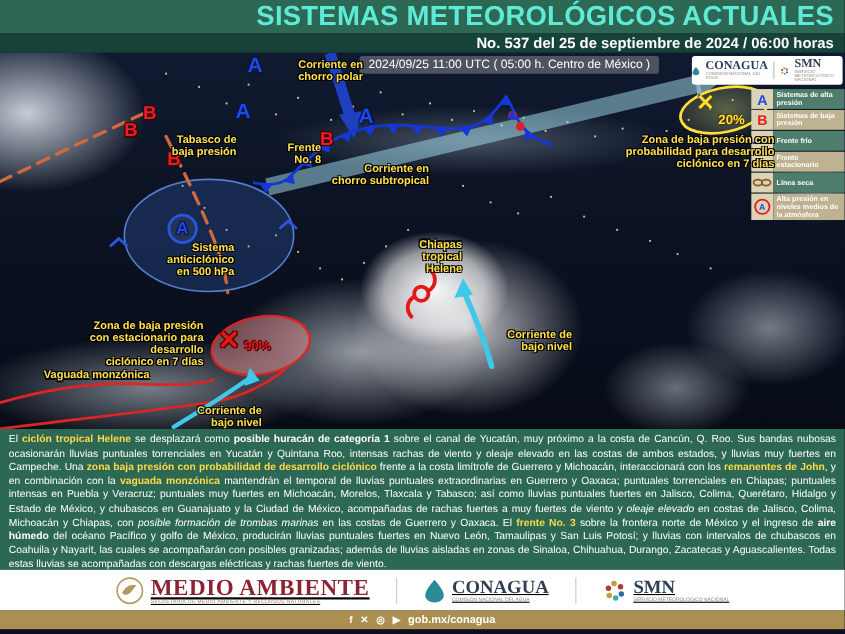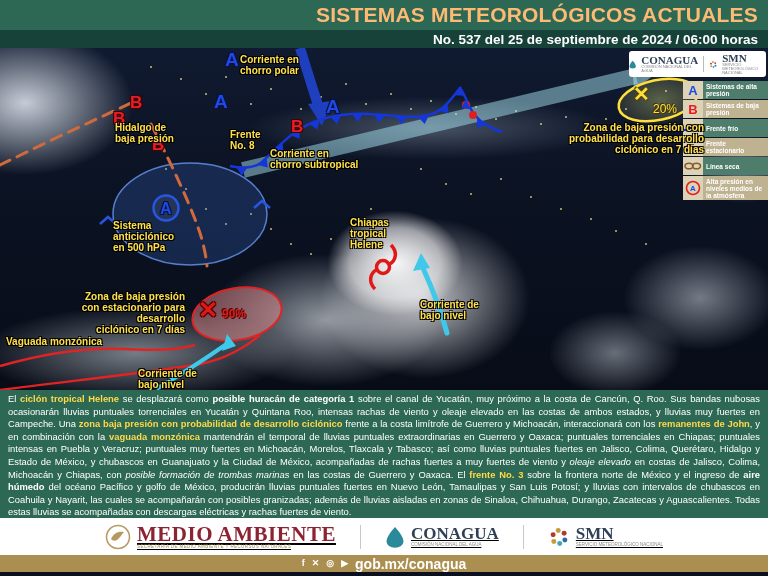--- a/index.html
+++ b/index.html
@@ -1,21 +1,21 @@
 <!DOCTYPE html>
 <html><head>
 <meta charset="utf-8">
 <style>
   html,body{margin:0;padding:0;}
   body{width:768px;height:576px;overflow:hidden;background:#0a101f;
        font-family:"Liberation Sans",sans-serif;position:relative;}
 
   
   .titlebar{height:30px;background:#2D6854;display:flex;align-items:center;justify-content:flex-end;padding-right:10px;box-sizing:border-box;}
-  .titlebar h1{margin:0;color:#fdba74;font-size:21px;font-weight:bold;letter-spacing:.2px;}
+  .titlebar h1{margin:0;color:#5eead4;font-size:25px;font-weight:bold;letter-spacing:.2px;}
   .subbar{height:18px;background:#17423A;display:flex;align-items:center;justify-content:flex-end;padding-right:10px;box-sizing:border-box;}
   .subbar div{color:#fff;font-size:13.5px;font-weight:600;}
 
   
   .map{position:relative;width:768px;height:342px;overflow:hidden;
     background:
       radial-gradient(90px 70px at 395px 215px, rgba(255,255,255,.95), rgba(255,255,255,.55) 50%, transparent 75%),
       radial-gradient(150px 115px at 425px 250px, rgba(255,255,255,.75), transparent 70%),
       radial-gradient(170px 95px at 325px 272px, rgba(238,243,248,.6), transparent 70%),
       radial-gradient(210px 62px at 135px 305px, rgba(228,234,240,.5), transparent 75%),
@@ -37,33 +37,33 @@
     625px 60px 0 rgba(255,226,150,.8),645px 50px 0 rgba(255,226,150,.8),665px 42px 0 rgba(255,226,150,.8),
     685px 35px 0 rgba(255,226,150,.8),165px 120px 0 rgba(255,226,150,.8),185px 140px 0 rgba(255,226,150,.8),
     205px 160px 0 rgba(255,226,150,.8),225px 175px 0 rgba(255,226,150,.8),250px 165px 0 rgba(255,226,150,.8),
     270px 180px 0 rgba(255,226,150,.8),290px 195px 0 rgba(255,226,150,.8),310px 205px 0 rgba(255,226,150,.8),
     330px 190px 0 rgba(255,226,150,.8),350px 175px 0 rgba(255,226,150,.8),370px 160px 0 rgba(255,226,150,.8),
     420px 120px 0 rgba(255,226,150,.8),445px 135px 0 rgba(255,226,150,.8),470px 145px 0 rgba(255,226,150,.8),
     500px 130px 0 rgba(255,226,150,.8),530px 148px 0 rgba(255,226,150,.8),560px 160px 0 rgba(255,226,150,.8),
     590px 170px 0 rgba(255,226,150,.8),615px 182px 0 rgba(255,226,150,.8),645px 195px 0 rgba(255,226,150,.8);}
   .overlay{position:absolute;left:0;top:0;pointer-events:none;}
 
-  .ylabel{position:absolute;color:#FFE14D;font-weight:bold;font-size:10px;line-height:11px;text-align:left;
+  .ylabel{position:absolute;color:#FFE14D;font-weight:bold;font-size:10px;line-height:11px;text-align:right;
     text-shadow:-1px -1px 0 #000,1px -1px 0 #000,-1px 1px 0 #000,1px 1px 0 #000;}
   .Alet{position:absolute;color:#1F49E6;font-weight:900;font-size:19px;line-height:19px;
     text-shadow:-1px -1px 0 #0a1240,1px -1px 0 #0a1240,-1px 1px 0 #0a1240,1px 1px 0 #0a1240;}
   .Blet{position:absolute;color:#ED1C24;font-weight:900;font-size:17px;line-height:17px;
     text-shadow:-1px -1px 0 #3a0505,1px -1px 0 #3a0505,-1px 1px 0 #3a0505,1px 1px 0 #3a0505;}
   .xmark-red{position:absolute;color:#E01818;font-weight:900;font-size:24px;line-height:24px;
     text-shadow:-1px -1px 0 #500,1px -1px 0 #500,-1px 1px 0 #500,1px 1px 0 #500;}
   .xmark-yellow{position:absolute;color:#FFDF3A;font-weight:900;font-size:20px;line-height:20px;
     text-shadow:-1px -1px 0 #554400,1px 1px 0 #554400;}
   .pct-red{position:absolute;color:#E01818;font-weight:900;font-size:12px;
     text-shadow:-1px -1px 0 #400,1px 1px 0 #400;}
-  .pct-yellow{position:absolute;color:#FFDF3A;font-weight:400;font-size:12px;
+  .pct-yellow{position:absolute;color:#FFDF3A;font-weight:700;font-size:12px;
     text-shadow:-1px -1px 0 #443300,1px 1px 0 #443300;}
 
   .timestamp{position:absolute;left:327px;top:3px;background:rgba(95,100,110,.78);color:#fff;
     font-size:11px;padding:2px 8px;border-radius:2px;white-space:nowrap;}
 
   .brandbox{position:absolute;right:2px;top:3px;width:137px;height:26px;background:#fff;border-radius:3px;
     display:flex;align-items:center;justify-content:center;gap:5px;}
   .brandbox .bname{font-family:"Liberation Serif",serif;font-weight:bold;color:#2F4056;font-size:11px;line-height:10px;}
   .brandbox .bsub{font-size:4px;color:#888;line-height:4px;}
   .bdiv{width:1px;height:16px;background:#bbb;}
@@ -92,21 +92,21 @@
   .footer{width:768px;height:37px;background:#ffffff;display:flex;align-items:center;justify-content:center;gap:24px;box-sizing:border-box;text-decoration:underline;}
   .flogo{display:flex;align-items:center;gap:6px;}
   .ma-name{font-family:"Liberation Serif",serif;font-weight:bold;color:#8C2332;font-size:21px;line-height:19px;letter-spacing:.5px;}
   .ma-sub{font-size:4.5px;color:#9a8a5c;letter-spacing:.4px;}
   .cn-name{font-family:"Liberation Serif",serif;font-weight:bold;color:#2F4056;font-size:17px;line-height:16px;}
   .cn-sub{font-size:4.5px;color:#888;}
   .fdiv{width:1px;height:24px;background:#c9c9c9;}
 
   .goldbar{width:768px;height:17px;background:#AB8F50;display:flex;align-items:center;justify-content:center;gap:7px;}
   .soc{color:#fff;font-size:9px;font-weight:bold;line-height:9px;}
-  .goldurl{color:#fff;font-size:14px;font-weight:bold;}
+  .goldurl{color:#fff;font-size:10px;font-weight:bold;}
 </style>
 </head>
 <body>
 
 <div class="titlebar">
   <h1>SISTEMAS METEOROLÓGICOS ACTUALES</h1>
 </div>
 <div class="subbar">
   <div>No. 537 del 25 de septiembre de 2024 / 06:00 horas</div>
 </div>
@@ -160,20 +160,21 @@
       <polygon points="0,0 11,0 5.5,8" transform="translate(357.5461120605469,65.89759826660156) rotate(-1.005687936209883) translate(-5.5,0)" fill="#1537D8"></polygon>
       <polygon points="0,0 11,0 5.5,8" transform="translate(379.51568603515625,66.79075622558594) rotate(4.964098379374252) translate(-5.5,0)" fill="#1537D8"></polygon>
       <polygon points="0,0 11,0 5.5,8" transform="translate(401.4403076171875,68.59957885742188) rotate(3.0797834208227384) translate(-5.5,0)" fill="#1537D8"></polygon>
       <polygon points="0,0 11,0 5.5,8" transform="translate(423.3952331542969,68.07789611816406) rotate(-9.560781680559153) translate(-5.5,0)" fill="#1537D8"></polygon>
       <polygon points="0,0 11,0 5.5,8" transform="translate(443.2207946777344,59.29127883911133) rotate(-41.17260060671008) translate(-5.5,0)" fill="#1537D8"></polygon>
       <polygon points="0,0 11,0 5.5,8" transform="translate(457.76287841796875,42.84303283691406) rotate(-51.9632922808928) translate(-5.5,0)" fill="#1537D8"></polygon>
       <polygon points="0,0 11,0 5.5,8" transform="translate(468.4701843261719,56.268272399902344) rotate(64.76555855154963) translate(-5.5,0)" fill="#1537D8"></polygon>
       <polygon points="0,0 11,0 5.5,8" transform="translate(481.6040954589844,73.60282135009766) rotate(36.615291632398105) translate(-5.5,0)" fill="#1537D8"></polygon>
     </svg>
 
+  <div class="timestamp">2024/09/25 11:00 UTC ( 05:00 h. Centro de México )</div>
   <div class="brandbox">
     <svg width="13" height="15" viewBox="0 0 13 15">
         <path d="M6.5,1 C10,5 12,8 12,10.5 A5.5,4 0 0 1 1,10.5 C1,8 3,5 6.5,1 Z" fill="#2A8A99"></path>
       </svg>
     <div>
       <div class="bname">CONAGUA</div>
       <div class="bsub">COMISIÓN NACIONAL DEL AGUA</div>
     </div>
     <div class="bdiv"></div>
     <svg width="15" height="15" viewBox="0 0 15 15">
@@ -249,21 +250,21 @@
   <div class="Alet" style="left:160px;top:151px;font-size:16px">A</div>
   <div class="Blet" style="left:130px;top:46px">B</div>
   <div class="Blet" style="left:113px;top:62px">B</div>
   <div class="Blet" style="left:152px;top:88px">B</div>
   <div class="Blet" style="left:291px;top:70px">B</div>
 
   <div class="ylabel" style="left:240px;top:6px;width:90px">
     <span>Corriente en</span><br><span>chorro polar</span>
   </div>
   <div class="ylabel" style="left:115px;top:74px;width:100px">
-    <span>Hidalgo de</span><br><span>baja presión</span>
+    <span>Tabasco de</span><br><span>baja presión</span>
   </div>
   <div class="ylabel" style="left:230px;top:81px;width:62px">
     <span>Frente</span><br><span>No. 8</span>
   </div>
   <div class="ylabel" style="left:270px;top:100px;width:120px">
     <span>Corriente en</span><br><span>chorro subtropical</span>
   </div>
   <div class="ylabel" style="left:113px;top:172px;width:100px">
     <span>Sistema</span><br><span>anticiclónico</span><br><span>en 500 hPa</span>
   </div>

